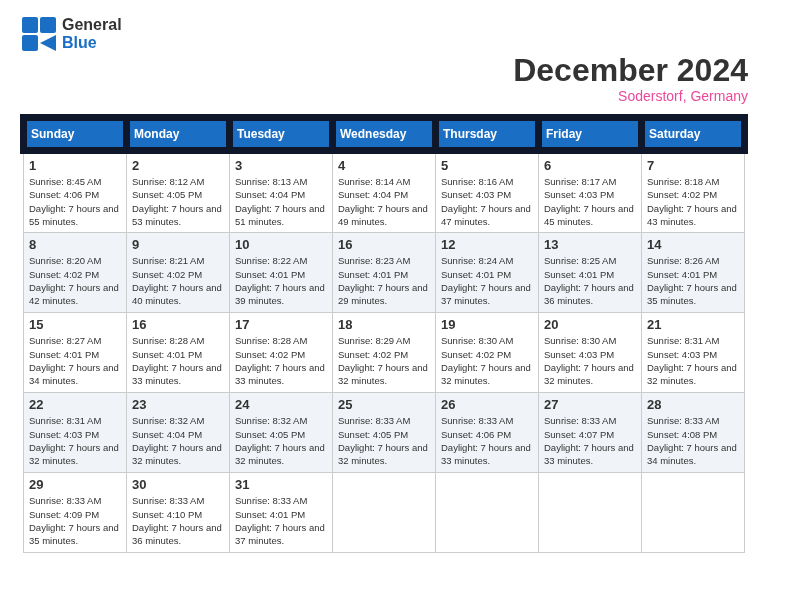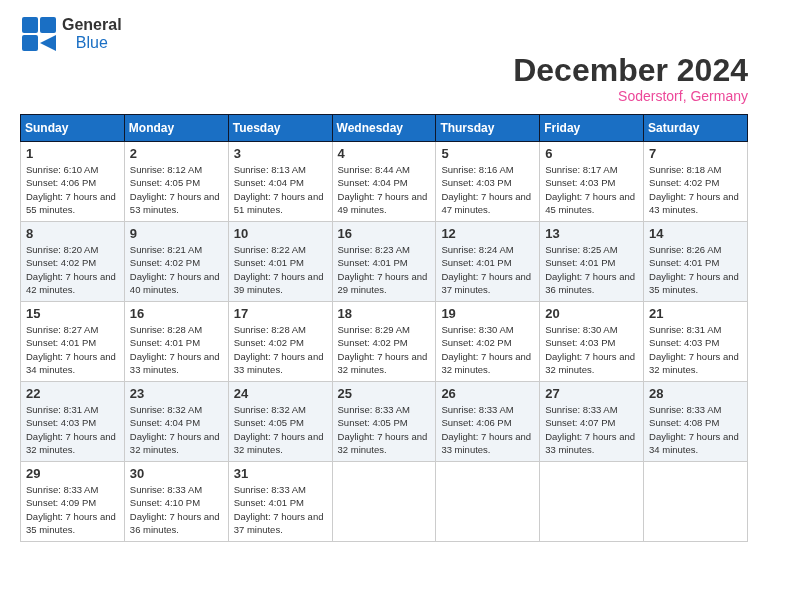--- a/index.html
+++ b/index.html
@@ -43,21 +43,21 @@
       border-collapse: collapse;
       font-size: 10.5px;
     }
     .calendar th {
       background-color: #1a6fc4;
       color: #fff;
       padding: 6px 4px;
       text-align: left;
       font-size: 12px;
       font-weight: bold;
-      border: 1px solid #0f172a;
+      border: 7px solid #0f172a;
     }
     .calendar td {
       border: 1px solid #ccc;
       vertical-align: top;
       padding: 4px 5px;
       width: calc(100% / 7);
       height: 80px;
     }
     .day-num {
       font-size: 13px;
@@ -92,21 +92,21 @@
           <div style="position:relative; width:38px; height:38px;">
             <svg width="38" height="38" viewBox="0 0 38 38">
               <rect x="2" y="2" width="16" height="16" fill="#1a6fc4" rx="2"></rect>
               <rect x="20" y="2" width="16" height="16" fill="#1a6fc4" rx="2"></rect>
               <rect x="2" y="20" width="16" height="16" fill="#1a6fc4" rx="2"></rect>
               <polygon points="20,28 36,20 36,36" fill="#1a6fc4"></polygon>
             </svg>
           </div>
           <div>
             <div style="font-size:16px; font-weight:bold; color:#333; line-height:1.1;">General</div>
-            <div style="font-size:16px; font-weight:normal; color:#1a6fc4; line-height:1.1;text-align:center;">Blue</div>
+            <div style="font-size:16px; font-weight:bold; color:#1a6fc4; line-height:1.1;">Blue</div>
           </div>
         </div>
       </div>
     </div>
     <div class="title-section">
       <div class="month-title">December 2024</div>
       <div class="location">Soderstorf, Germany</div>
     </div>
   </div>
 
@@ -120,21 +120,21 @@
         <th>Thursday</th>
         <th>Friday</th>
         <th>Saturday</th>
       </tr>
     </thead>
     <tbody id="calendar-body">
     <tr>
           <td>
         <span class="day-num">1</span>
         <div class="day-info">
-          <span>Sunrise: 6:10 AM</span><br>
+          <span>Sunrise: 8:45 AM</span><br>
           <span>Sunset: 4:06 PM</span><br>
           <span>Daylight: 7 hours and 55 minutes.</span>
         </div>
       </td>
           <td>
         <span class="day-num">2</span>
         <div class="day-info">
           <span>Sunrise: 8:12 AM</span><br>
           <span>Sunset: 4:05 PM</span><br>
           <span>Daylight: 7 hours and 53 minutes.</span>
@@ -144,21 +144,21 @@
         <span class="day-num">3</span>
         <div class="day-info">
           <span>Sunrise: 8:13 AM</span><br>
           <span>Sunset: 4:04 PM</span><br>
           <span>Daylight: 7 hours and 51 minutes.</span>
         </div>
       </td>
           <td>
         <span class="day-num">4</span>
         <div class="day-info">
-          <span>Sunrise: 8:44 AM</span><br>
+          <span>Sunrise: 8:14 AM</span><br>
           <span>Sunset: 4:04 PM</span><br>
           <span>Daylight: 7 hours and 49 minutes.</span>
         </div>
       </td>
           <td>
         <span class="day-num">5</span>
         <div class="day-info">
           <span>Sunrise: 8:16 AM</span><br>
           <span>Sunset: 4:03 PM</span><br>
           <span>Daylight: 7 hours and 47 minutes.</span>

